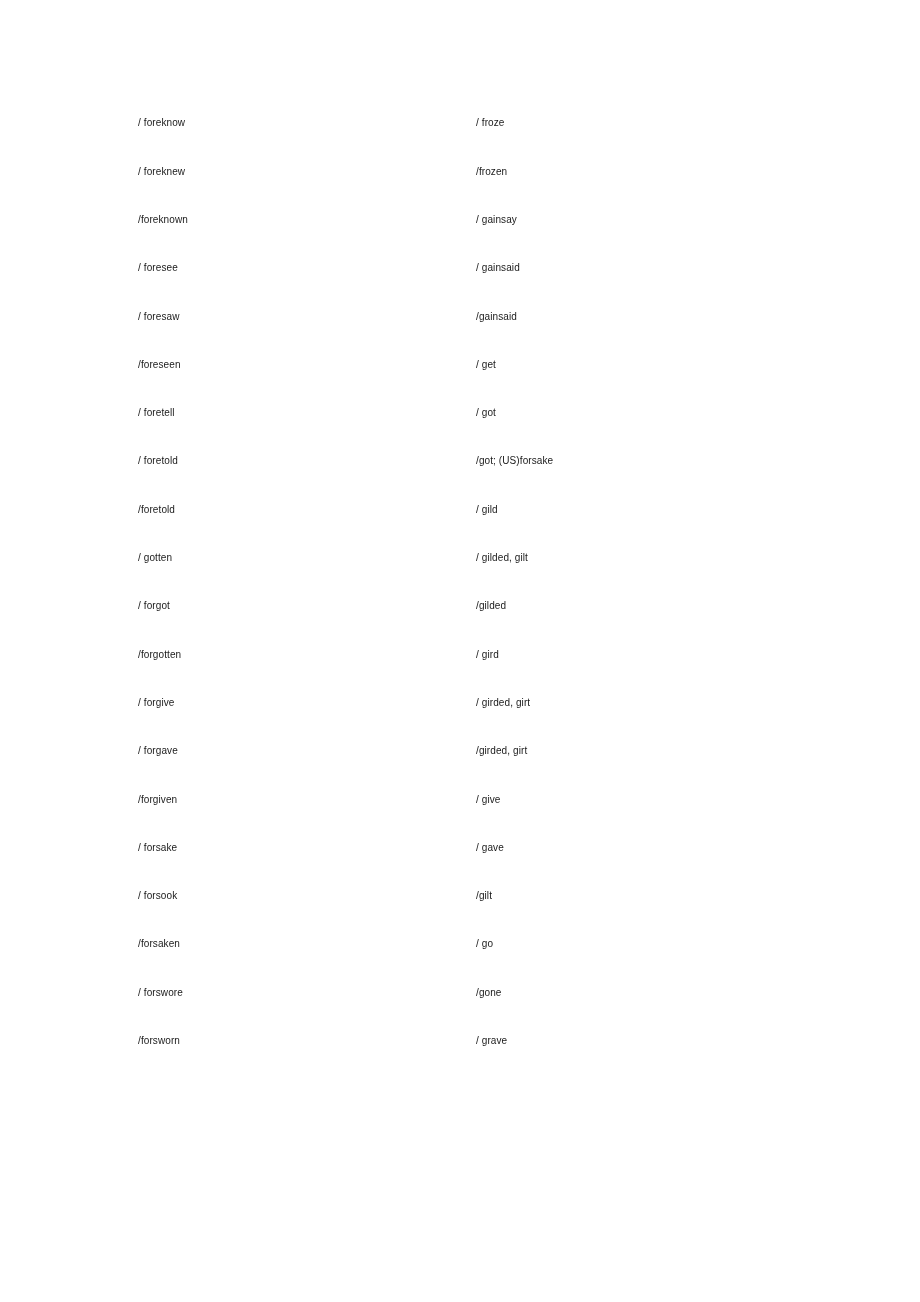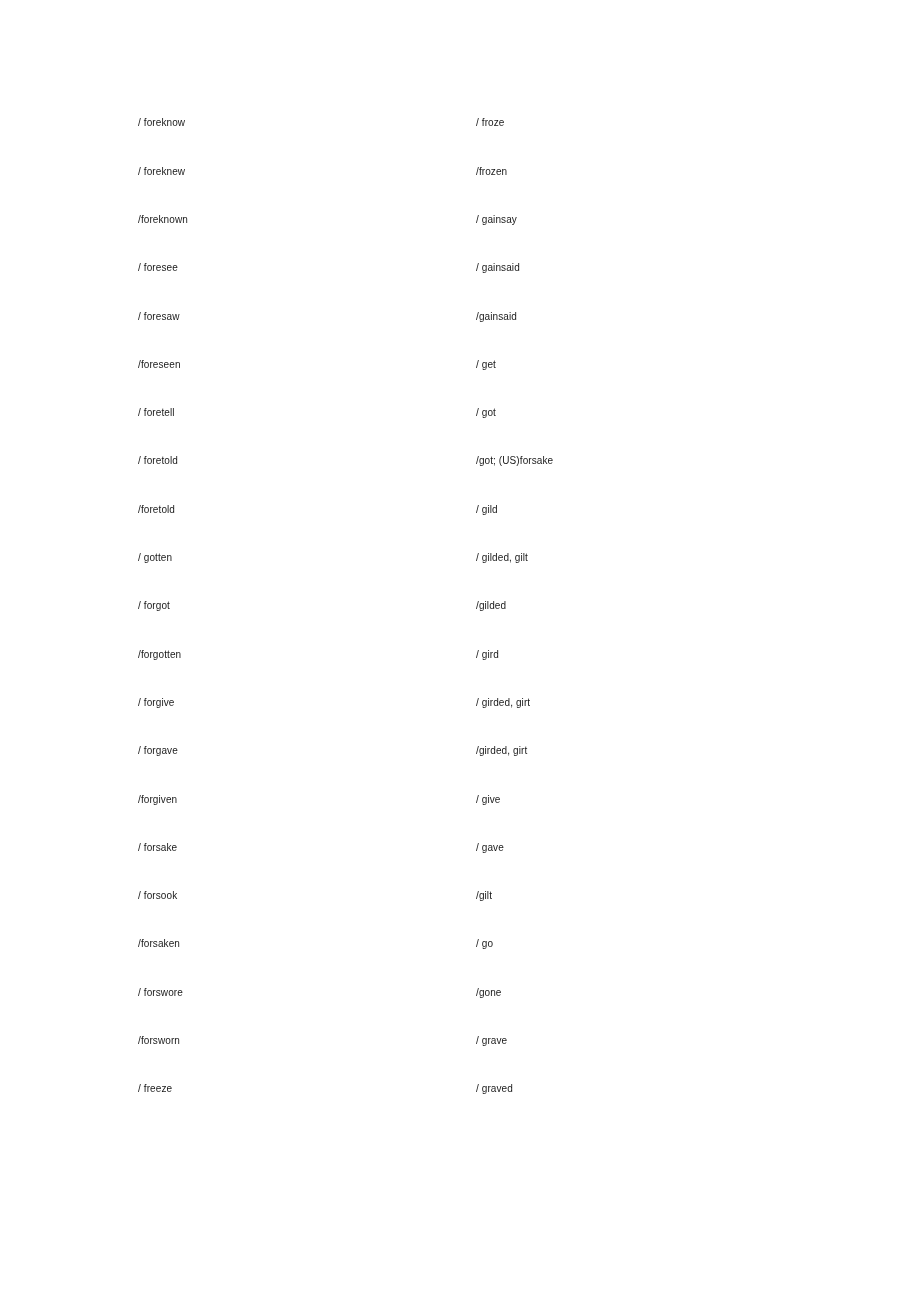--- a/index.html
+++ b/index.html
@@ -131,19 +131,15 @@
           <td class="cell-right">/ go</td>
         </tr>
         <tr>
           <td class="cell-left">/ forswore</td>
           <td class="cell-right">/gone</td>
         </tr>
         <tr>
           <td class="cell-left">/forsworn</td>
           <td class="cell-right">/ grave</td>
         </tr>
-        <tr>
-          <td class="cell-left">/ freeze</td>
-          <td class="cell-right">/ graved</td>
-        </tr>
       </tbody>
   </table>
 </div>
 
 </body></html>

